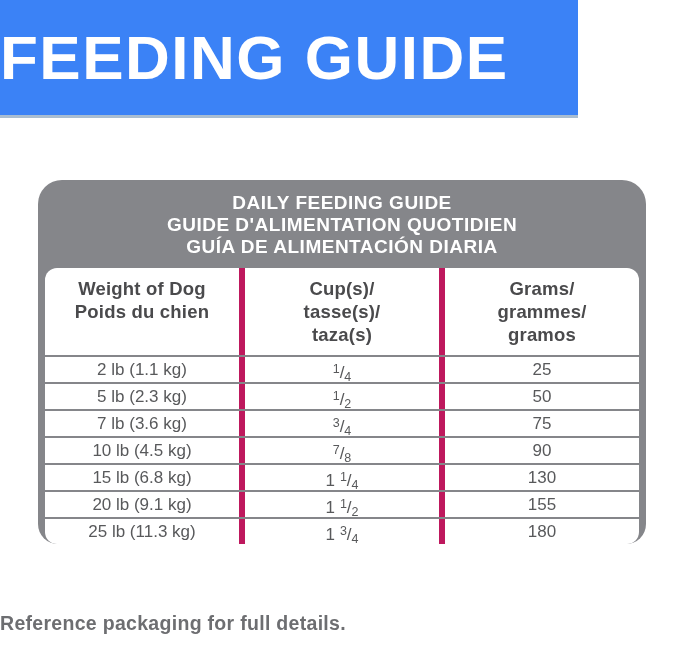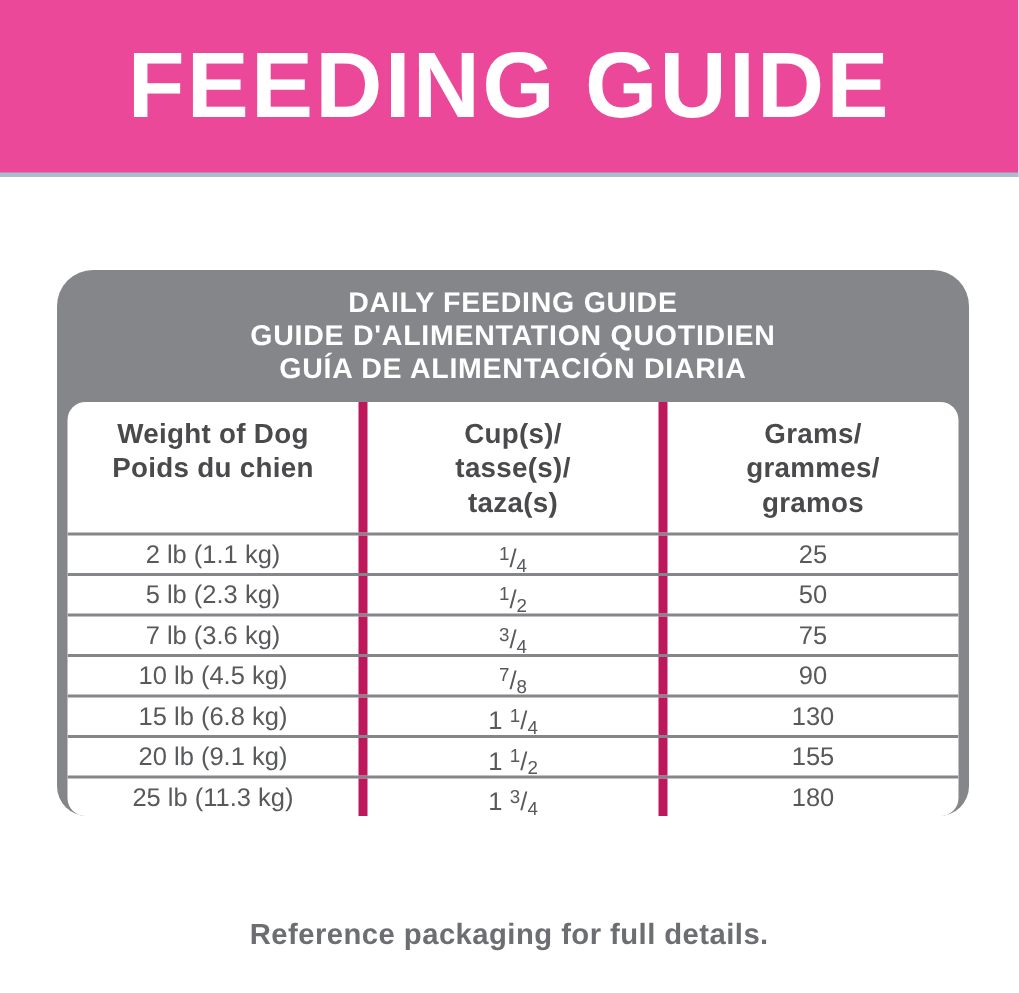--- a/index.html
+++ b/index.html
@@ -1,23 +1,23 @@
 <!DOCTYPE html>
 <html><head>
 <meta charset="utf-8">
 <style>
   * { margin:0; padding:0; box-sizing:border-box; }
   html,body { width:679px; height:662px; background:#ffffff;
               font-family:"Liberation Sans", sans-serif; overflow:hidden; }
 
   
   .banner {
-    width:679px; height:118px; background:#ec4899;
+    width:578px; height:118px; background:#3b82f6;
     border-bottom:3px solid #a9bdd1;
-    display:flex; align-items:center; justify-content:center;
+    display:flex; align-items:center; 
   }
   .banner h1 {
     color:#ffffff; font-size:62px; font-weight:bold;
     letter-spacing:1.5px; white-space:nowrap;
   }
 
   
   .guide-card {
     width:608px; margin:62px 0 0 38px;
     background:#85868a;
@@ -45,21 +45,21 @@
     height:25px; line-height:25px; font-size:17px; color:#58595b;
   }
 
   
   .whole:not(:empty) { margin-right:5px; }
   .frac-num { font-size:12.5px; vertical-align:5px; }
   .frac-slash { font-size:17px; }
   .frac-den { font-size:12.5px; vertical-align:-3px; }
 
   
-  .footer { margin-top:68px; text-align:center; }
+  .footer { margin-top:68px; }
   .footer p {
     color:#6d6e71; font-size:19.5px; font-weight:bold;
     letter-spacing:0.3px;
   }
 </style>
 </head>
 <body>
 
 <header class="banner">
   <h1>FEEDING GUIDE</h1>

